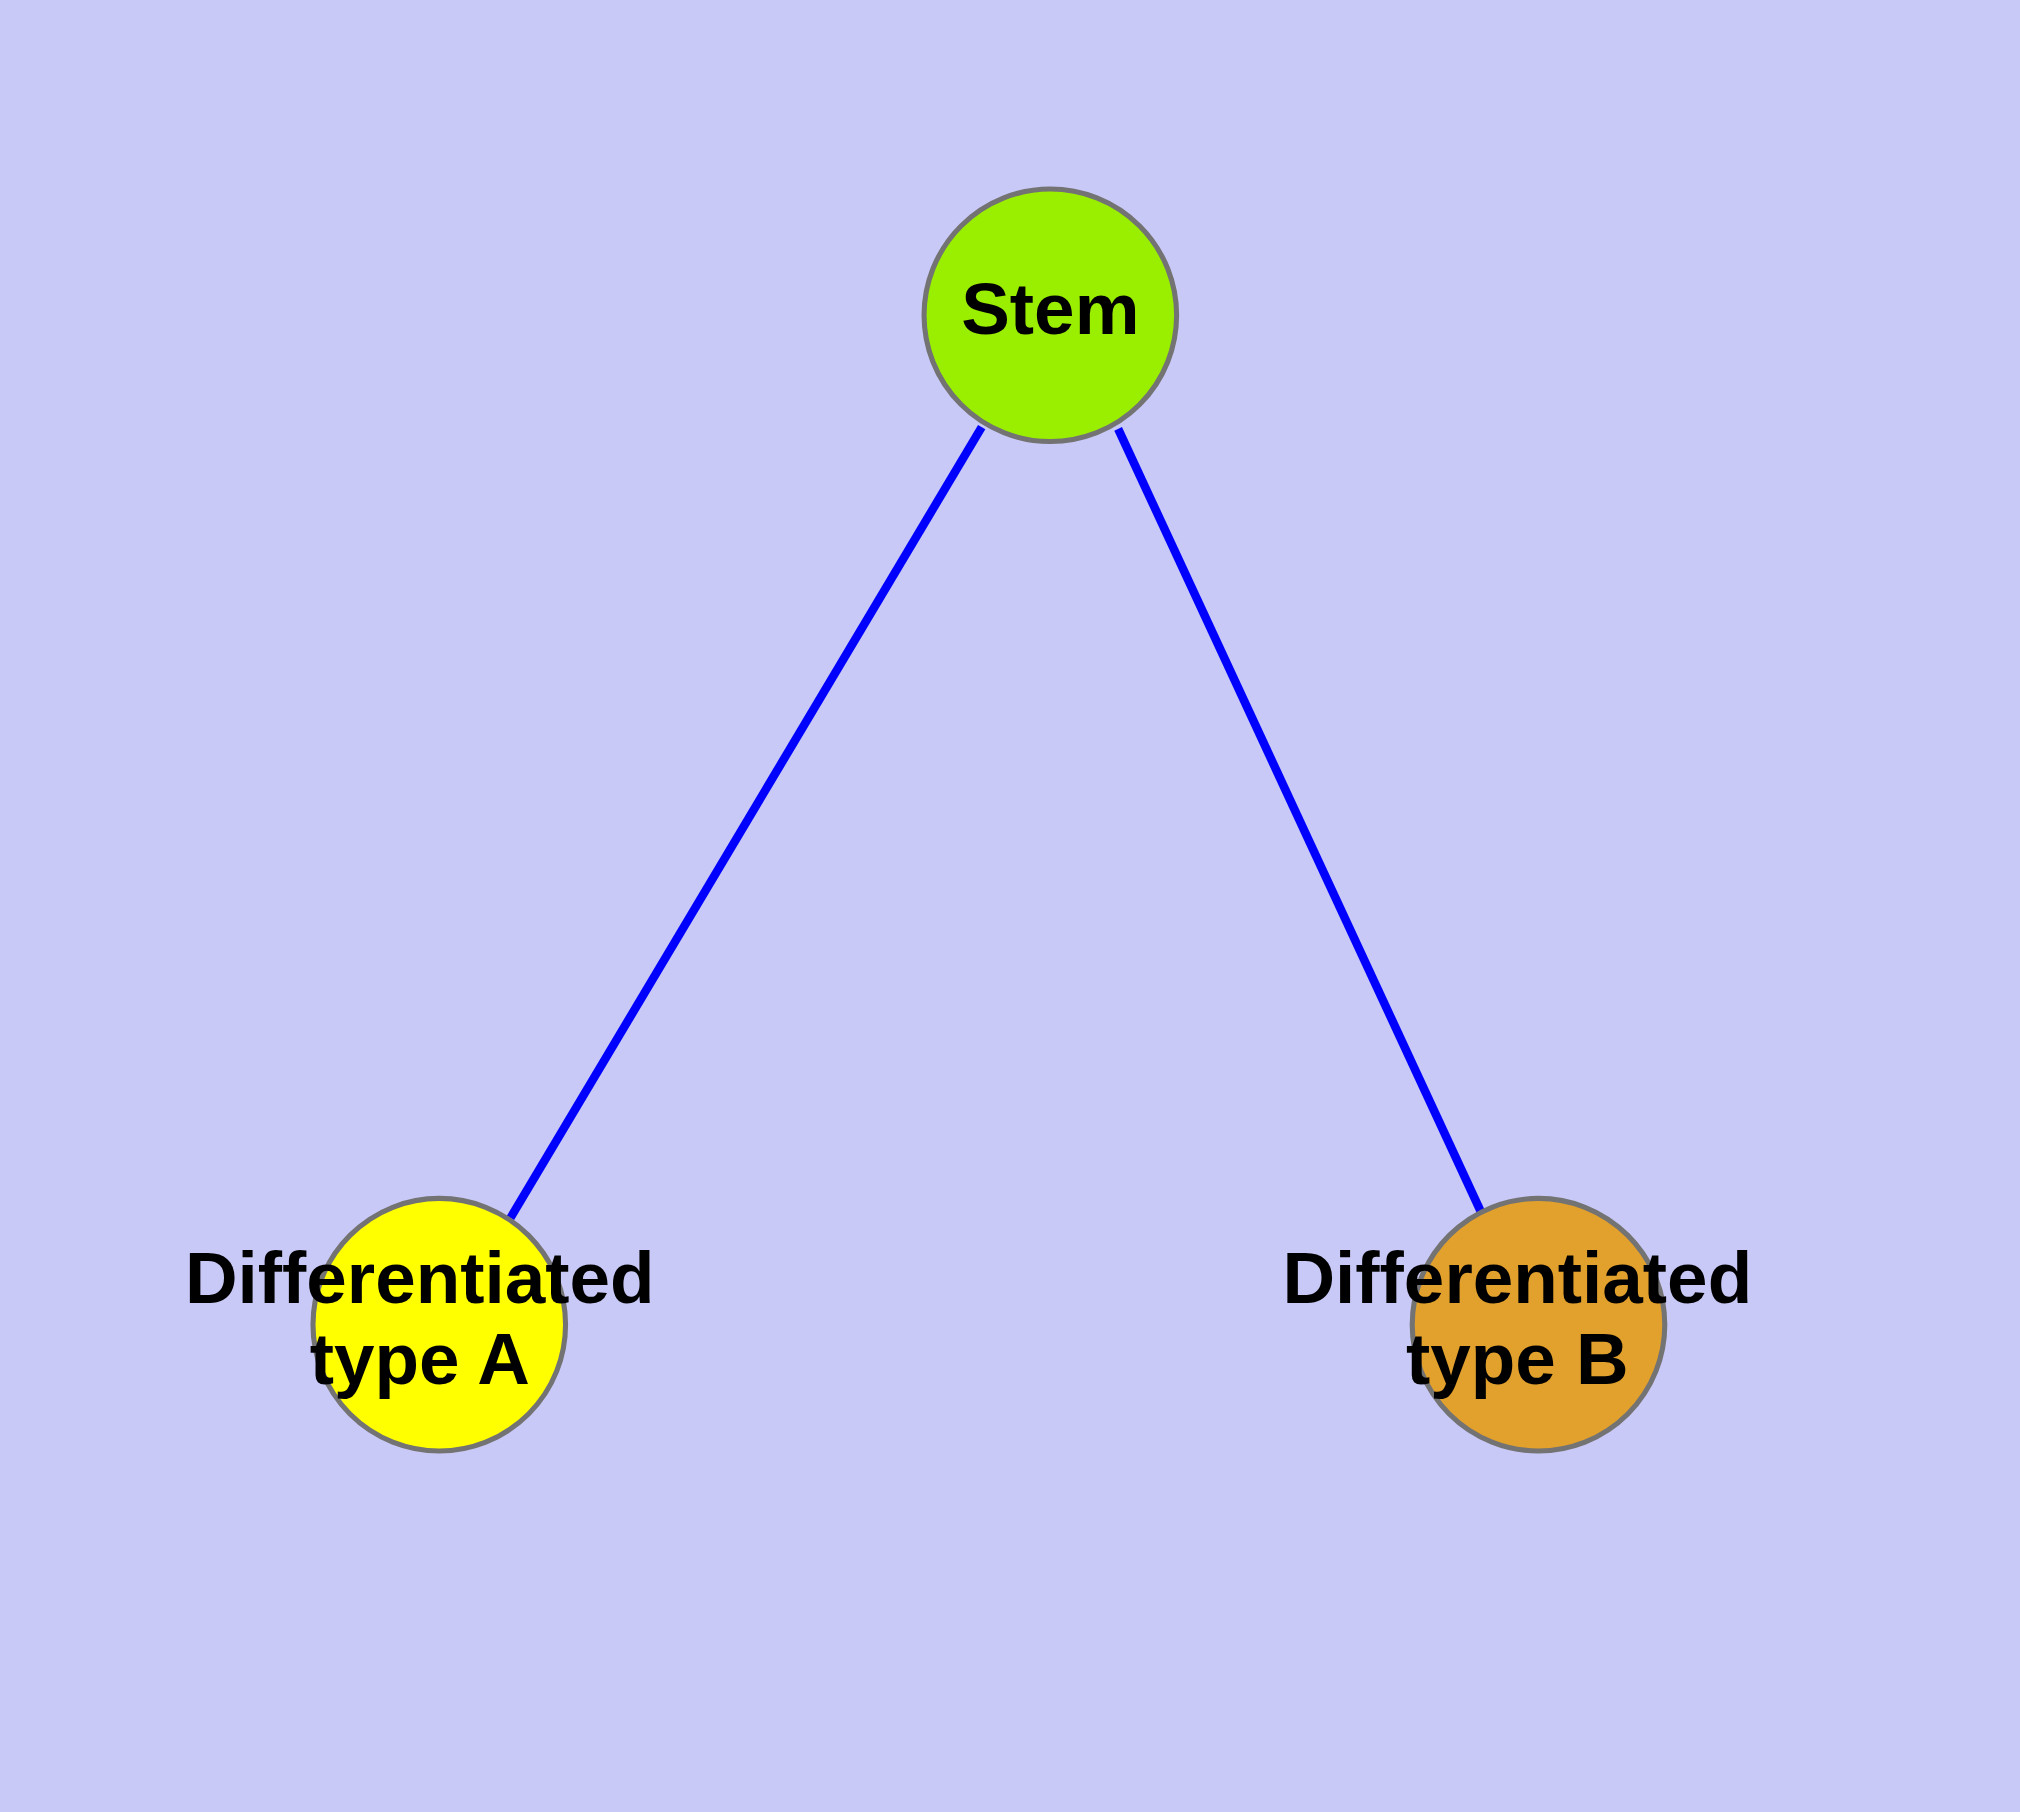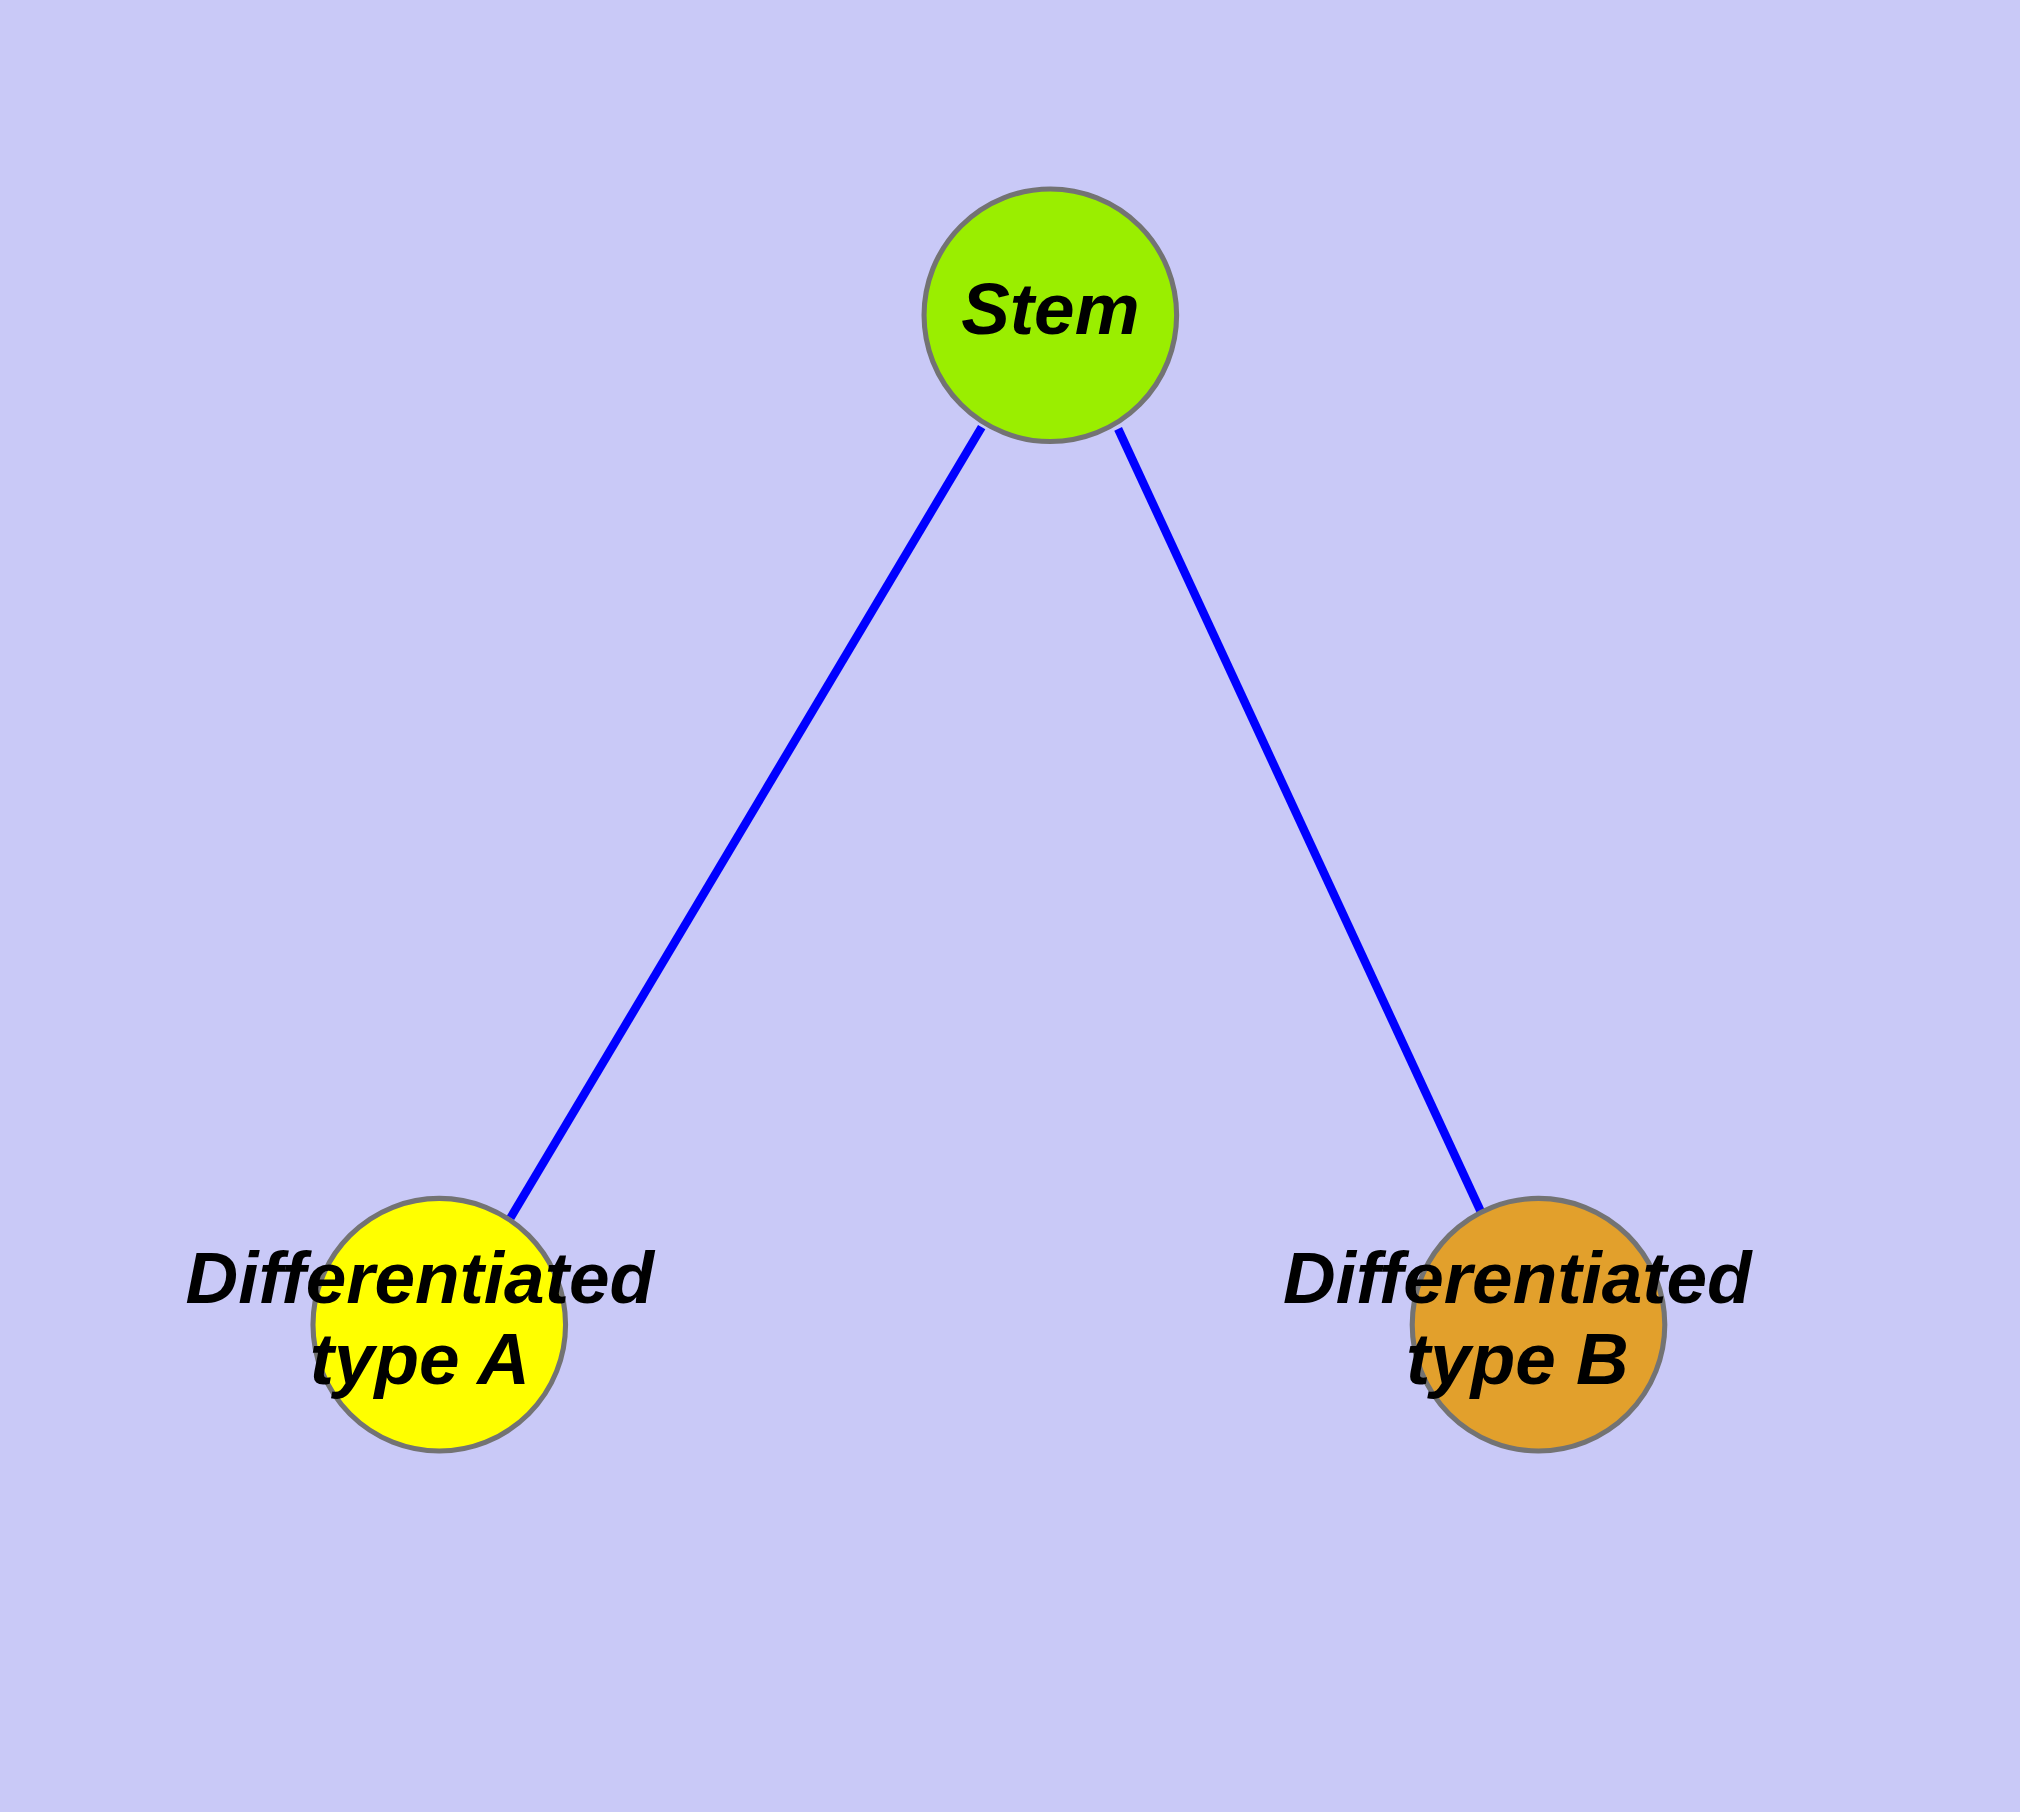--- a/index.html
+++ b/index.html
@@ -8,21 +8,20 @@
     padding: 0;
     background: #ffffff;
   }
   #canvas {
     position: relative;
     width: 2021px;
     height: 1812px;
     background: #c9c9f7;
     overflow: hidden;
     font-family: "Liberation Sans", sans-serif;
-    font-style: italic;
   }
   #graph-svg {
     position: absolute;
     left: 0;
     top: 0;
     width: 2021px;
     height: 1812px;
     display: block;
   }
   .node-label {

